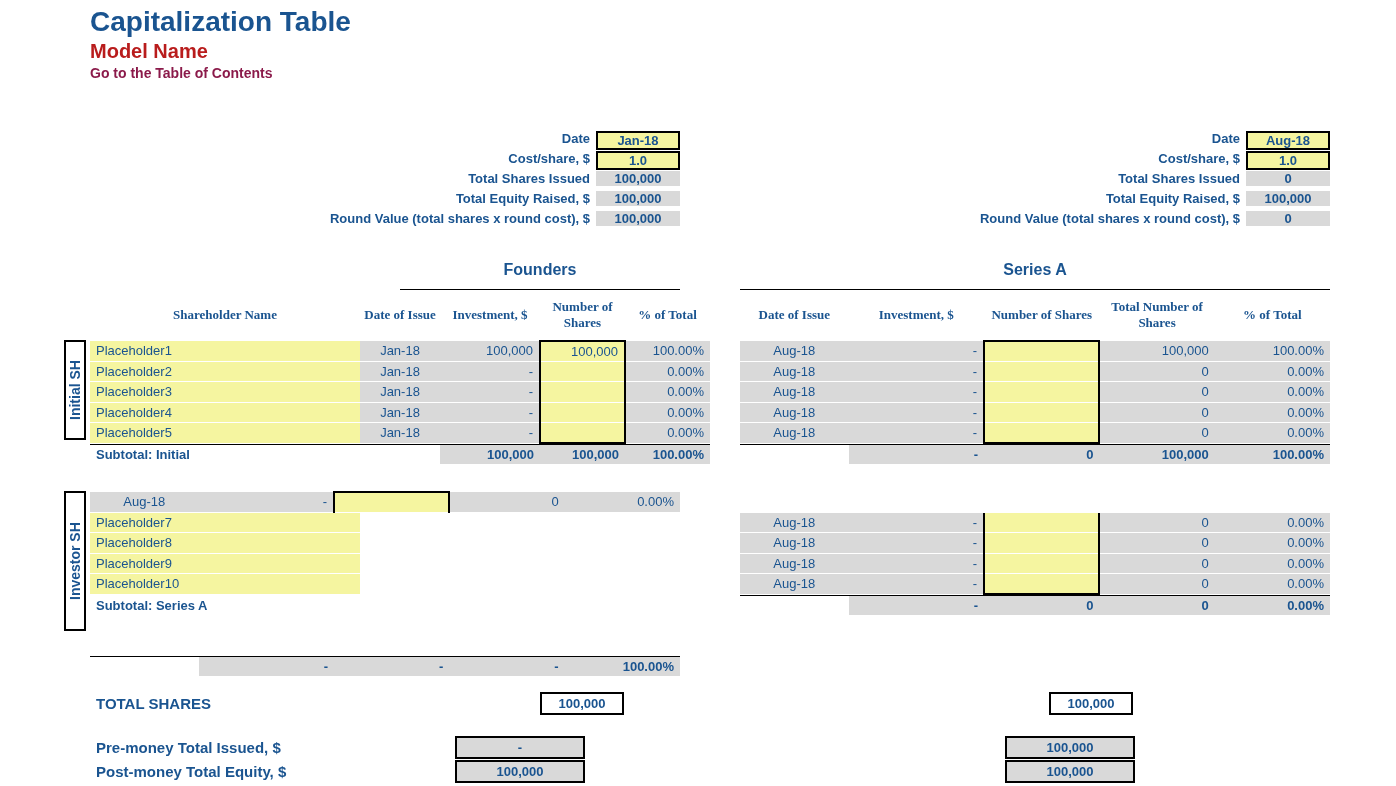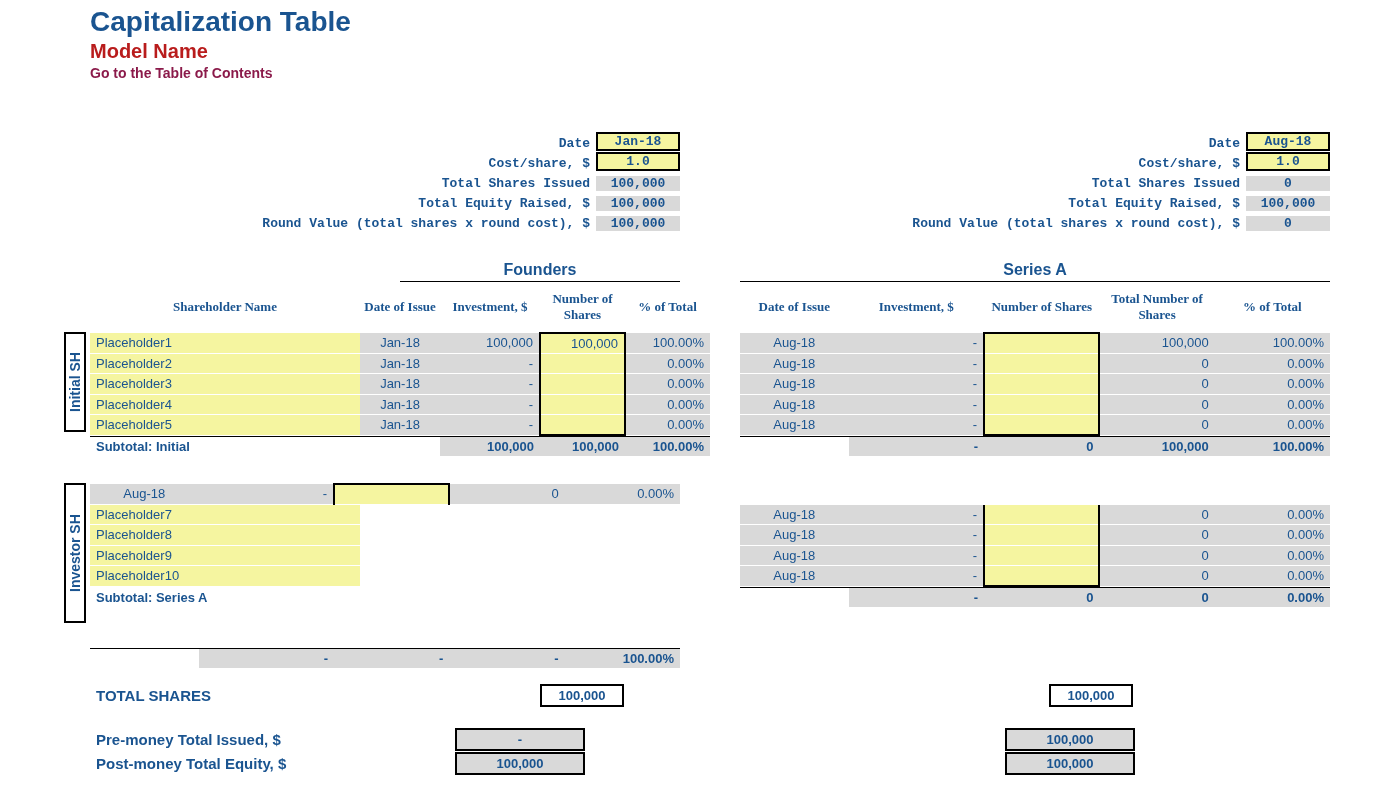--- a/index.html
+++ b/index.html
@@ -12,27 +12,27 @@
     background: #fff;
   }
   .title { font-size: 28px; font-weight: bold; color: #1a5490; margin: 0; }
   .subtitle { font-size: 20px; font-weight: bold; color: #b91c1c; margin: 2px 0 0 0; }
   .toc-link { font-size: 14px; font-weight: bold; color: #8b1a4a; margin-top: 2px; cursor: pointer; }
 
   .content { margin-top: 50px; }
 
   .summary-row { display: flex; gap: 60px; margin-bottom: 30px; }
   .summary-block { width: 590px; }
-  .sum-line { display: flex; align-items: flex-end; height: 20px; font-family: Liberation Mono, monospace; }
+  .sum-line { display: flex; align-items: flex-start; height: 20px; }
   .sum-label { flex: 1; text-align: right; font-weight: bold; color: #1a5490; padding-right: 6px; font-size: 13px; }
   .sum-val { width: 84px; text-align: center; font-size: 13px; }
   .yellow-box { background: #f5f5a0; border: 2px solid #000; font-weight: bold; color: #1a5490; }
   .grey-box { background: #d9d9d9; color: #1a5490; font-weight: bold; }
 
-  .round-title { text-align: center; font-weight: bold; color: #1a5490; font-size: 16px; border-bottom: 1.5px solid #000; padding-bottom: 2px; }
+  .round-title { text-align: center; font-weight: bold; color: #1a5490; font-size: 16px; border-bottom: 1.5px solid #000; padding-bottom: 10px; }
 
   .main-table { display: flex; gap: 60px; }
   .panel { width: 590px; }
   .vlabel {
     position: absolute;
     writing-mode: vertical-rl;
     transform: rotate(180deg);
     font-weight: bold;
     color: #1a5490;
     font-size: 14px;

